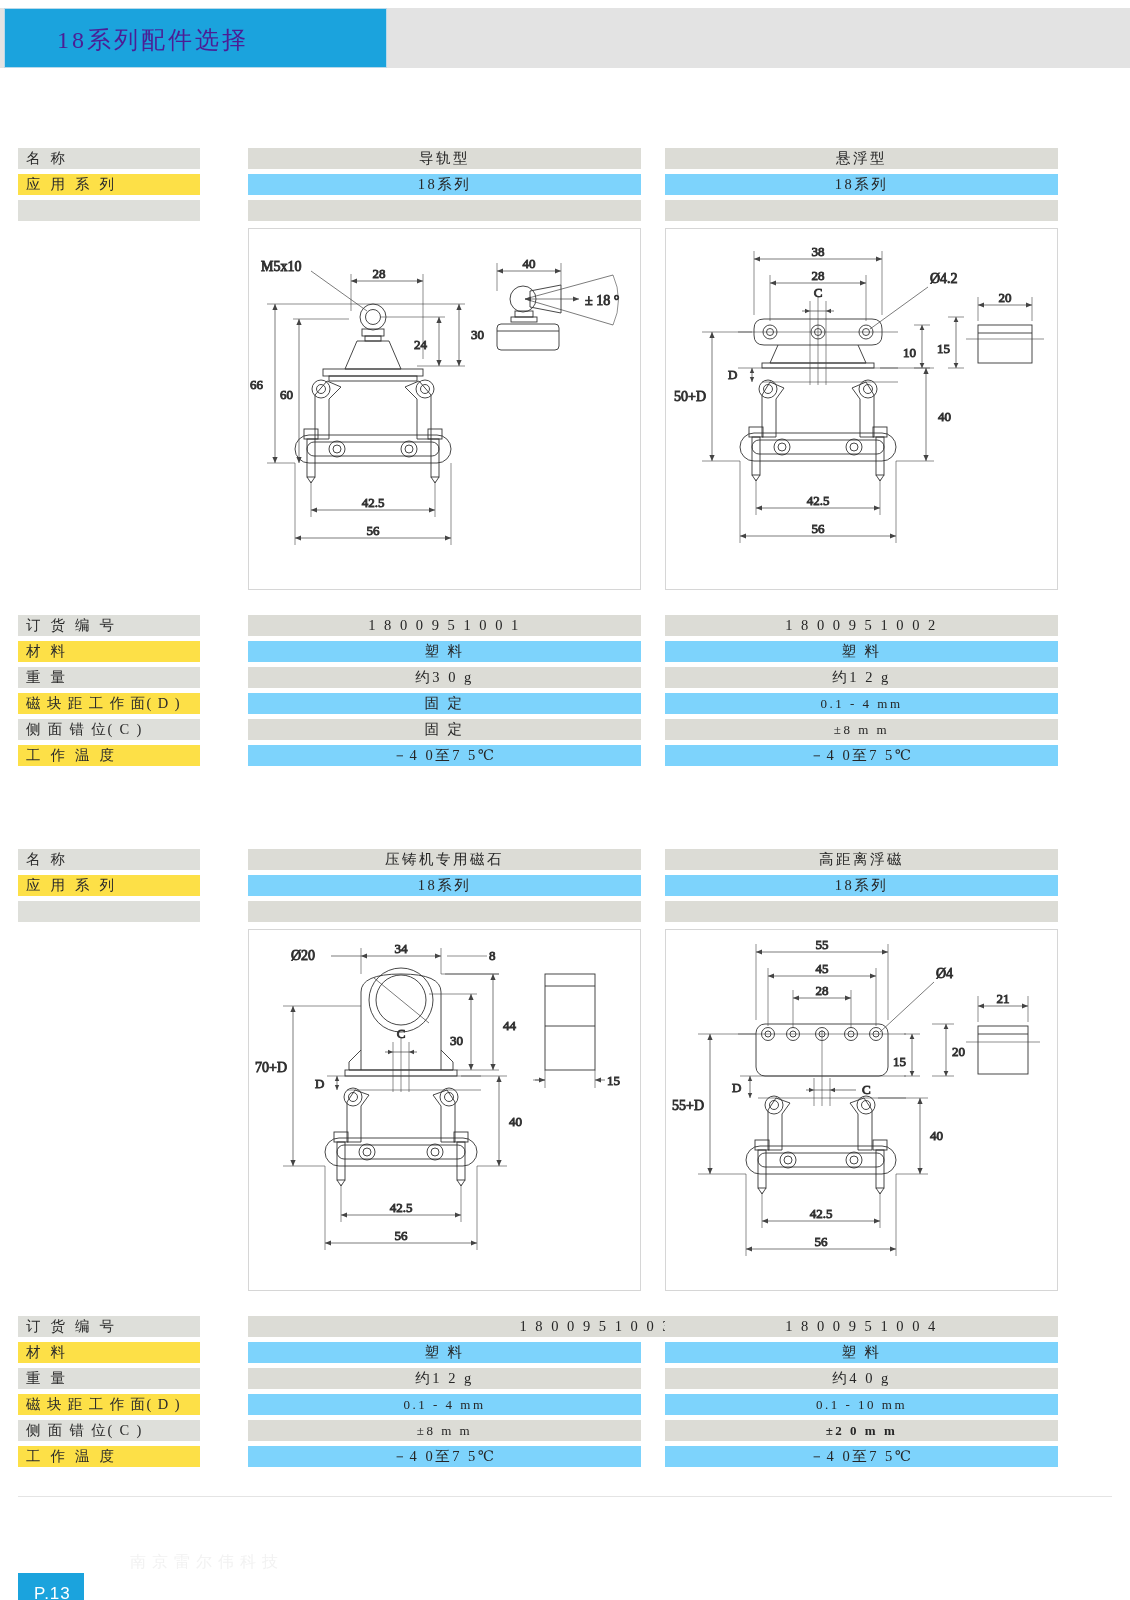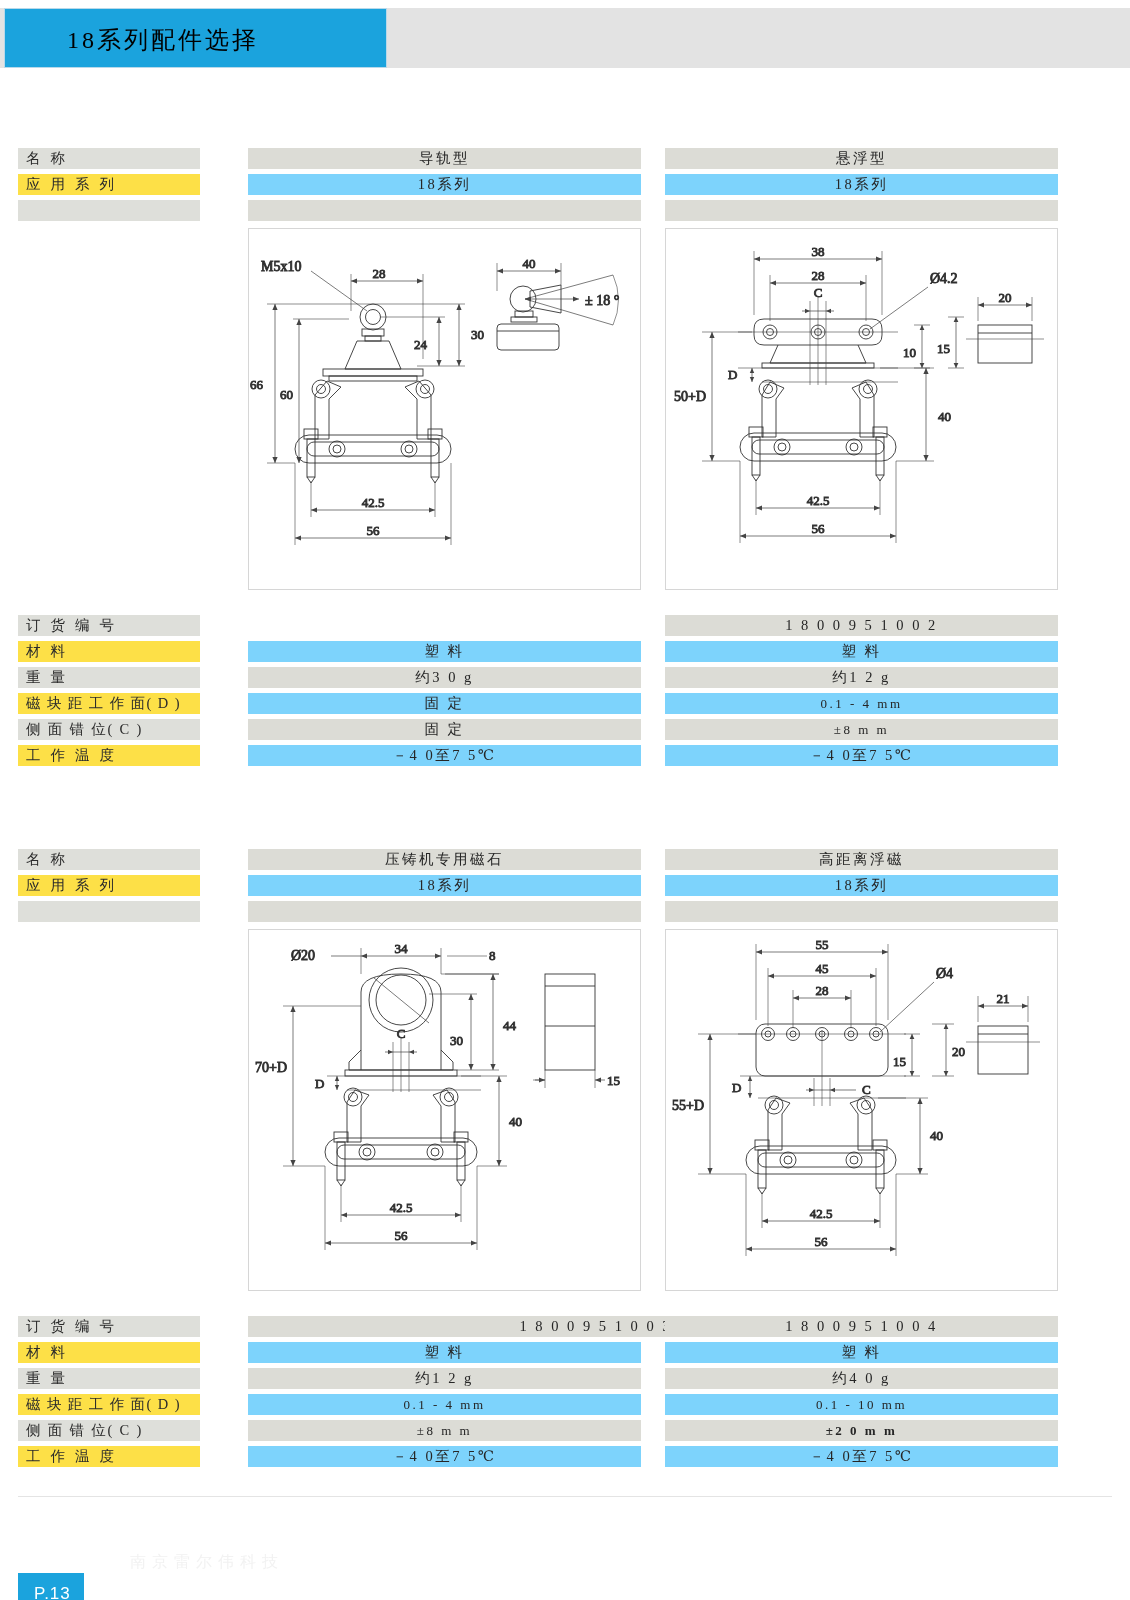--- a/index.html
+++ b/index.html
@@ -16,22 +16,22 @@
     position: absolute; left: 0; top: 8px;
     width: 1130px; height: 60px; background: #e3e3e3;
   }
   .header-blue {
     position: absolute; left: 4px; top: 8px;
     width: 383px; height: 60px;
     background: #1ba3dd;
     border: 1px solid #b8d9ea;
   }
   .header-blue .title {
-    position: absolute; left: 62px; top: 15px;
-    color: #000000; font-size: 24px; letter-spacing: 3px;
+    position: absolute; left: 52px; top: 15px;
+    color: #4c1d95; font-size: 24px; letter-spacing: 3px;
     font-family: "Liberation Serif", serif;
   }
 
   
   .lbl {
     position: absolute;
     height: 21px; line-height: 21px;
     background: #dedfda;
     font-size: 14.5px; color: #2b2b2b;
     padding-left: 8px; letter-spacing: 3.2px;
@@ -205,20 +205,21 @@
         <line x1="276" y1="70" x2="364" y2="96" stroke="#444" stroke-width="0.7"></line>
         <line x1="276" y1="70" x2="330" y2="70" stroke="#444" stroke-width="0.7"></line>
         <path d="M330 70 l-6 -2.6 v5.2 z" fill="#444" stroke="none"></path>
         <path d="M276 70 l6 -2.6 v5.2 z" fill="#444" stroke="none"></path>
         <path d="M364 46 A 60 60 0 0 1 364 96" stroke="#444" stroke-width="0.6"></path>
         <text x="336" y="76" fill="#222" font-size="14">± 18 °</text>
       </g>
     </svg>
   </div>
 
+  <div class="val" style="left:248px; top:615px; width:393px;">1 8 0 0  9 5 1  0 0 1</div>
   <div class="val alt" style="left:248px; top:641px; width:393px;">塑 料</div>
   <div class="val" style="left:248px; top:667px; width:393px;">约3 0 g</div>
   <div class="val alt" style="left:248px; top:693px; width:393px;">固 定</div>
   <div class="val" style="left:248px; top:719px; width:393px;">固 定</div>
   <div class="val alt" style="left:248px; top:745px; width:393px;">－4 0至7 5℃</div>
 
   <div class="val" style="left:665px; top:148px; width:393px;text-align:center;">悬浮型</div>
   <div class="val alt" style="left:665px; top:174px; width:393px;">18系列</div>
   <div class="val blank" style="left:665px; top:200px; width:393px;"></div>
 

